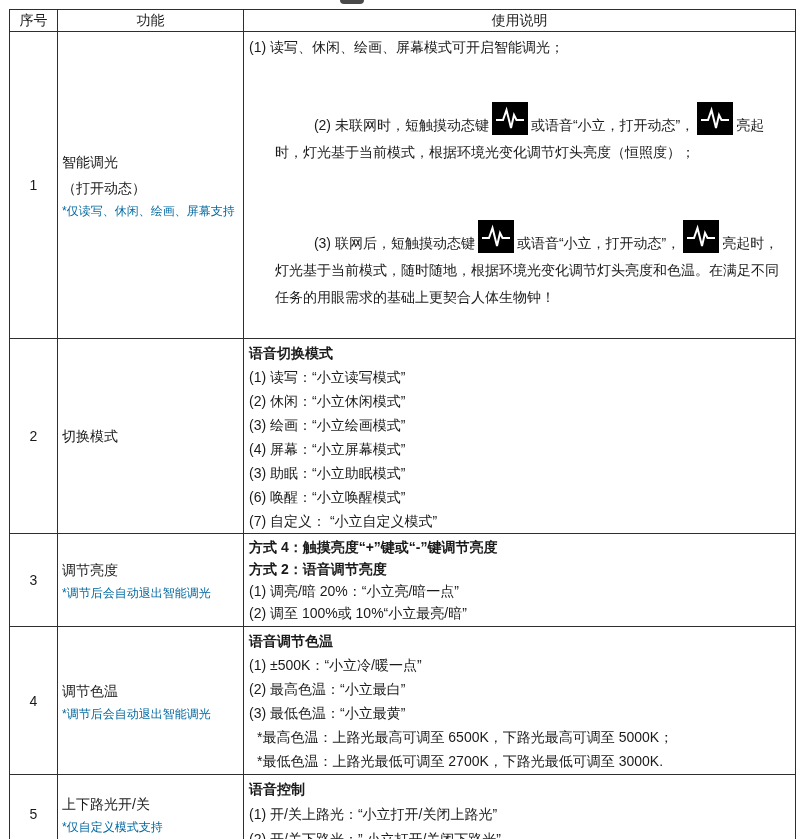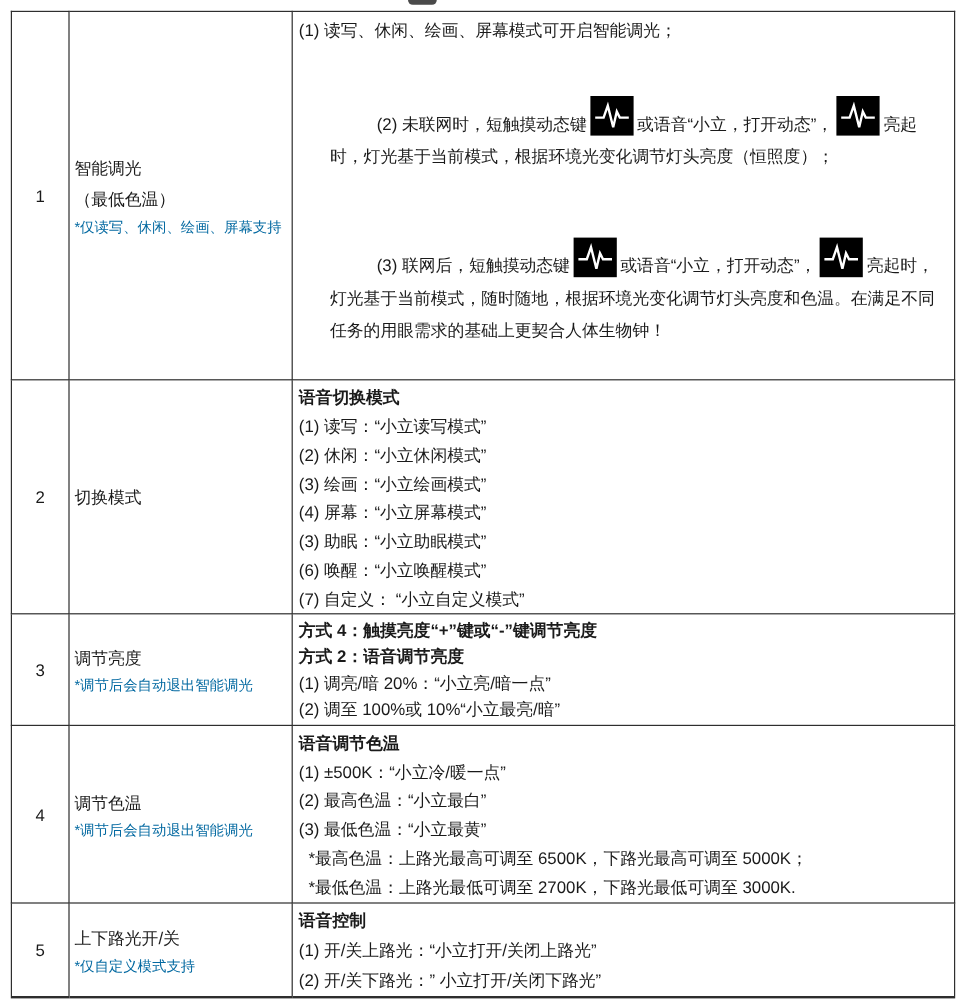--- a/index.html
+++ b/index.html
@@ -43,26 +43,31 @@
   <div class="top-artifact"></div>
 
   <table class="doc-table">
     <colgroup>
         <col style="width:48px">
         <col style="width:186px">
         <col style="width:552px">
       </colgroup>
 
     <tbody>
+        <tr>
+      <th>序号</th>
+      <th>功能</th>
+      <th>使用说明</th>
+    </tr>
 
     <tr style="height:191px">
       <td class="cell-num">1</td>
       <td class="cell-func">
         <div class="func-title">智能调光</div>
-        <div class="func-title">（最低色温）</div>
+        <div class="func-title">（打开动态）</div>
         <div class="func-note">*仅读写、休闲、绘画、屏幕支持</div>
       </td>
       <td class="cell-usage">
         <div class="r1-item">(1) 读写、休闲、绘画、屏幕模式可开启智能调光；</div>
         <div class="r1-item r1-gap">
           <span>(2) 未联网时，短触摸动态键</span><span class="pulse-icon"><svg width="36" height="33" viewBox="0 0 36 33">
                   <polyline points="4,18 11,18 14.5,8 19,26 22,13 24.5,18 32,18" fill="none" stroke="#fff" stroke-width="2"></polyline>
                 </svg></span><span>或语音“小立，打开动态”，</span><span class="pulse-icon"><svg width="36" height="33" viewBox="0 0 36 33">
                   <polyline points="4,18 11,18 14.5,8 19,26 22,13 24.5,18 32,18" fill="none" stroke="#fff" stroke-width="2"></polyline>
                 </svg></span><span>亮起时，灯光基于当前模式，根据环境光变化调节灯头亮度（恒照度）；</span>

